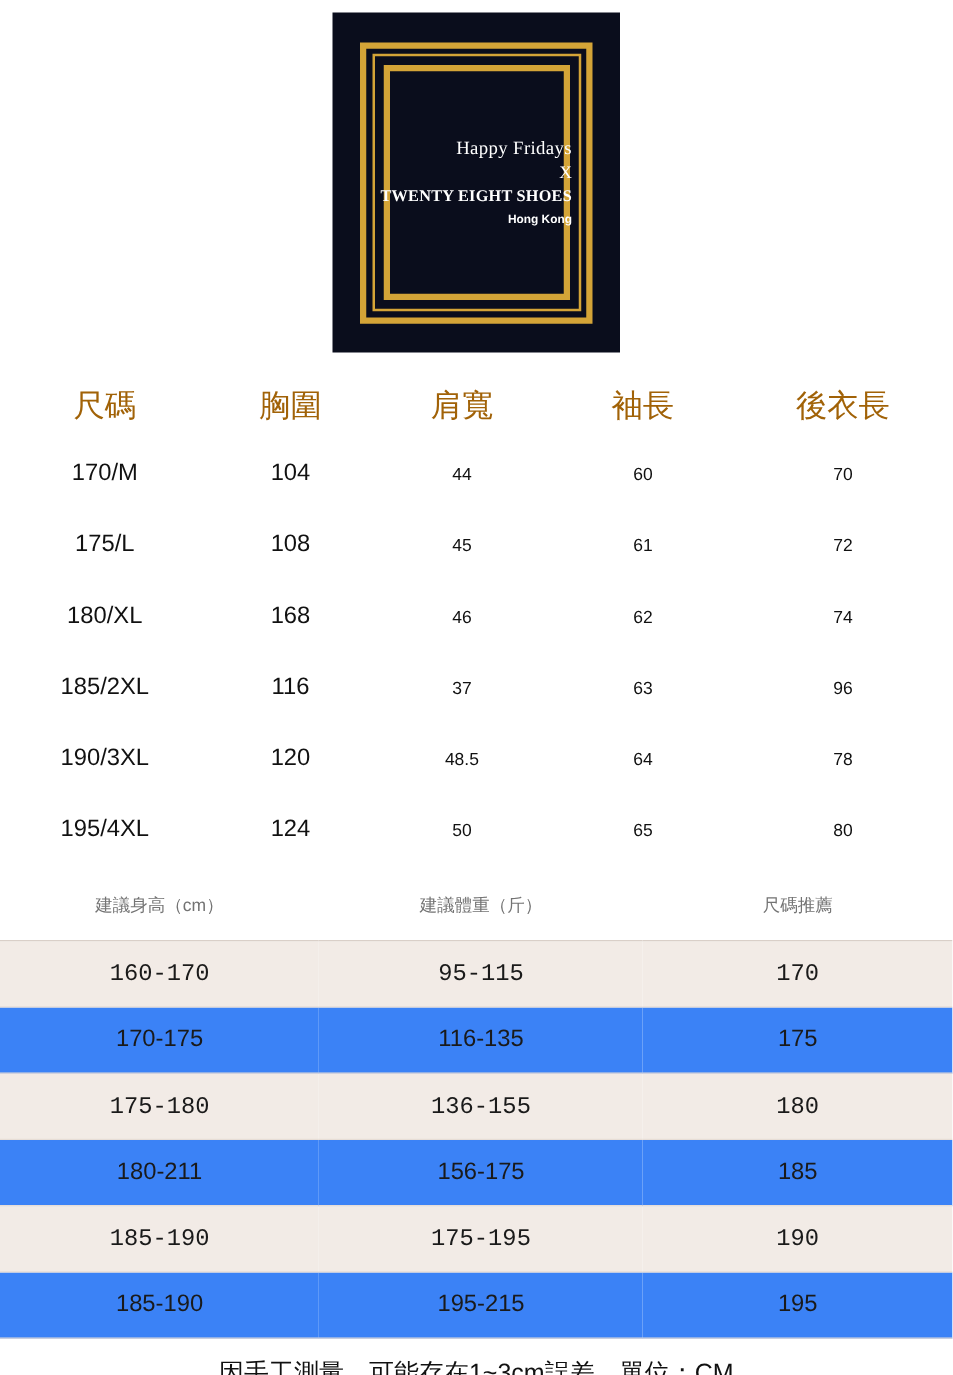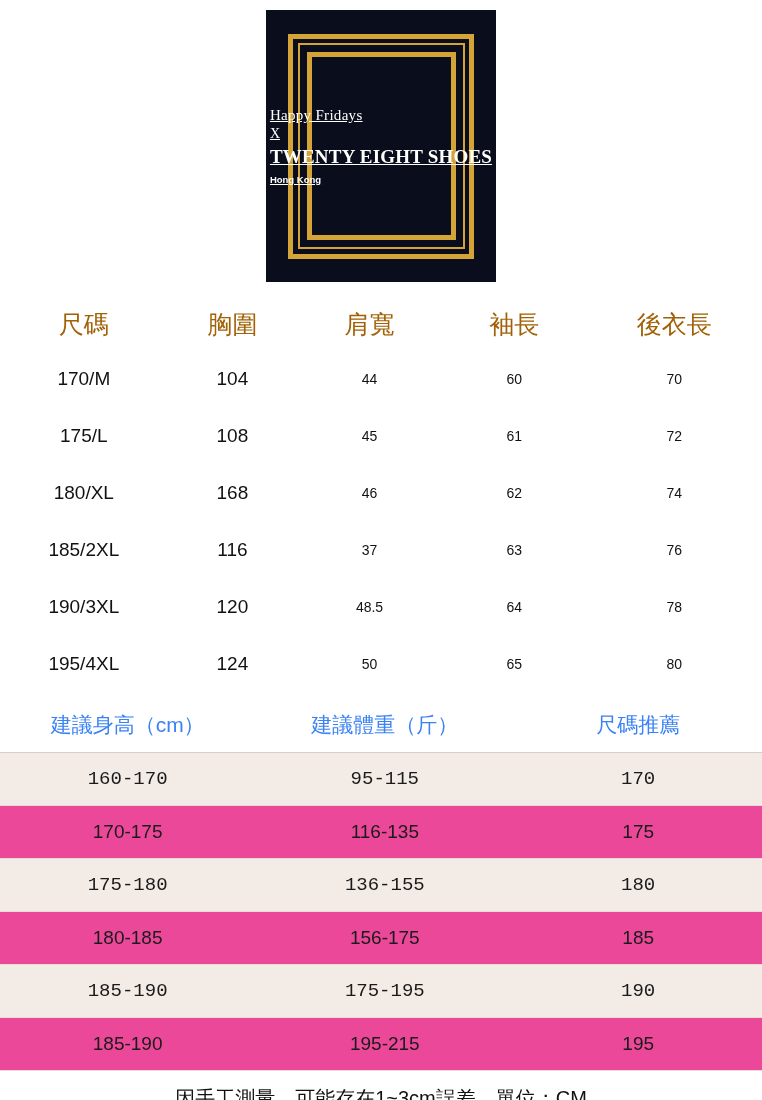--- a/index.html
+++ b/index.html
@@ -53,35 +53,34 @@
   .logo-frame-inner {
     width: 149px;
     height: 188px;
     border: 5px solid #d4a437;
     display: flex;
     align-items: center;
     justify-content: center;
     box-sizing: border-box;
   }
   .logo-text {
-    text-align: left;
+    text-align: right;
     color: #ffffff;
     font-family: "Liberation Serif", serif;
     line-height: 1.35;
-    text-decoration: underline;
   }
   .logo-l1 {
     font-size: 15px;
     letter-spacing: .3px;
   }
   .logo-l2 {
     font-size: 14px;
   }
   .logo-l3 {
-    font-size: 19px;
+    font-size: 13px;
     font-weight: bold;
     letter-spacing: .2px;
     white-space: nowrap;
   }
   .logo-l4 {
     font-size: 9.5px;
     font-family: "Liberation Sans", sans-serif;
     font-weight: bold;
     margin-top: 4px;
   }
@@ -119,42 +118,42 @@
   .size-table tbody td.c-a { font-size: 19px; }
   .size-table tbody td.c-b { font-size: 19px; }
 
   
   .rec-table {
     width: 100%;
     border-collapse: collapse;
     margin-top: 6px;
   }
   .rec-table th {
-    font-size: 21px;
+    font-size: 14px;
     font-weight: normal;
     height: 52px;
     vertical-align: middle;
     text-align: center;
-    color: #3b82f6;
+    color: #737373;
     border-bottom: 1px solid #d9cfc8;
   }
   .rec-table td {
     font-size: 19px;
     height: 50px;
     vertical-align: middle;
     text-align: center;
     color: #1a1a1a;
     border-bottom: 1px solid #e7ddd6;
   }
   .rec-table tr.odd td {
     background: #f2ebe6;
     font-family: Liberation Mono, monospace;
   }
   .rec-table tr.even td {
-    background: #ec4899;
+    background: #3b82f6;
   }
   .rc-a { width: 33.5%; }
   .rc-b { width: 34%; }
   .rc-c { width: 32.5%; }
 
   
   .footer-note {
     text-align: center;
     font-size: 20px;
     color: #111;
@@ -220,21 +219,21 @@
         <td class="c-b">168</td>
         <td>46</td>
         <td>62</td>
         <td>74</td>
       </tr>
       <tr>
         <td class="c-a">185/2XL</td>
         <td class="c-b">116</td>
         <td>37</td>
         <td>63</td>
-        <td>76</td>
+        <td>96</td>
       </tr>
       <tr>
         <td class="c-a">190/3XL</td>
         <td class="c-b">120</td>
         <td>48.5</td>
         <td>64</td>
         <td>78</td>
       </tr>
       <tr>
         <td class="c-a">195/4XL</td>
@@ -269,21 +268,21 @@
         <td>170-175</td>
         <td>116-135</td>
         <td>175</td>
       </tr>
       <tr class="odd">
         <td>175-180</td>
         <td>136-155</td>
         <td>180</td>
       </tr>
       <tr class="even">
-        <td>180-185</td>
+        <td>180-211</td>
         <td>156-175</td>
         <td>185</td>
       </tr>
       <tr class="odd">
         <td>185-190</td>
         <td>175-195</td>
         <td>190</td>
       </tr>
       <tr class="even">
         <td>185-190</td>

